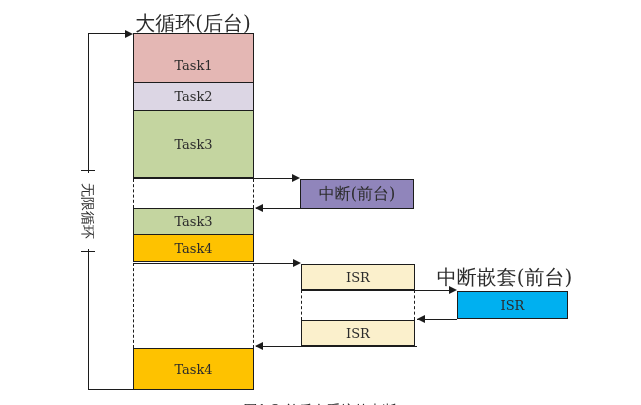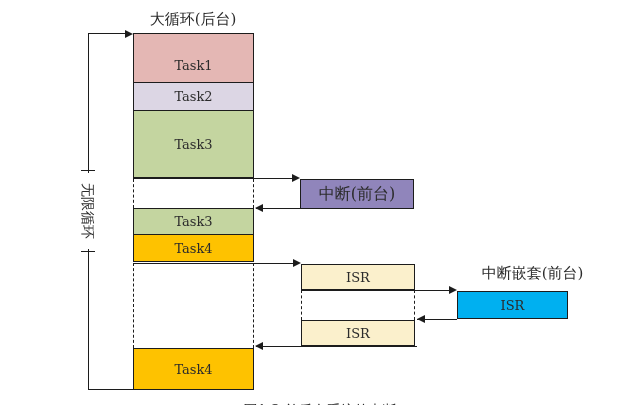--- a/index.html
+++ b/index.html
@@ -16,21 +16,21 @@
   }
   .hline{position:absolute;height:1px;background:#1c1c1c;}
   .vline{position:absolute;width:1px;background:#1c1c1c;}
   .dashv{position:absolute;width:0;border-left:1px dashed #1c1c1c;}
   .head-r{position:absolute;width:0;height:0;
     border-top:4px solid transparent;border-bottom:4px solid transparent;
     border-left:8px solid #1c1c1c;}
   .head-l{position:absolute;width:0;height:0;
     border-top:4px solid transparent;border-bottom:4px solid transparent;
     border-right:8px solid #1c1c1c;}
-  .caption-text{font-size:15px;text-align:center;}
+  .caption-text{font-size:20px;text-align:center;}
   .tick{position:absolute;width:14px;height:1px;background:#1c1c1c;}
 </style>
 </head>
 <body>
 
 <div id="canvas">
 
   <div class="abs caption-text" style="left:113px;top:10px;width:160px;">大循环(后台)</div>
 
   <div class="vline" style="left:88px;top:33px;height:357px;"></div>
@@ -79,21 +79,21 @@
 
   <div class="hline" style="left:133px;top:263px;width:160px;"></div>
   <div class="head-r" style="left:293px;top:259px;"></div>
   <div class="box" style="left: 301px; top: 264px; width: 114px; height: 26px; background: rgb(251, 240, 204);">
     <span>ISR</span>
   </div>
 
   <div class="dashv" style="left:301px;top:290px;height:30px;"></div>
   <div class="dashv" style="left:414px;top:290px;height:30px;"></div>
 
-  <div class="abs caption-text" style="left:460px;top:264px;width:145px;">中断嵌套(前台)</div>
+  <div class="abs caption-text" style="left:432px;top:264px;width:145px;">中断嵌套(前台)</div>
   <div class="hline" style="left:301px;top:290px;width:148px;"></div>
   <div class="head-r" style="left:449px;top:286px;"></div>
   <div class="box" style="left: 457px; top: 291px; width: 111px; height: 28px; background: rgb(0, 176, 240);">
     <span>ISR</span>
   </div>
   <div class="hline" style="left:417px;top:319px;width:40px;"></div>
   <div class="head-l" style="left:417px;top:315px;"></div>
 
   <div class="box" style="left: 301px; top: 320px; width: 114px; height: 26px; background: rgb(251, 240, 204);">
     <span>ISR</span>

